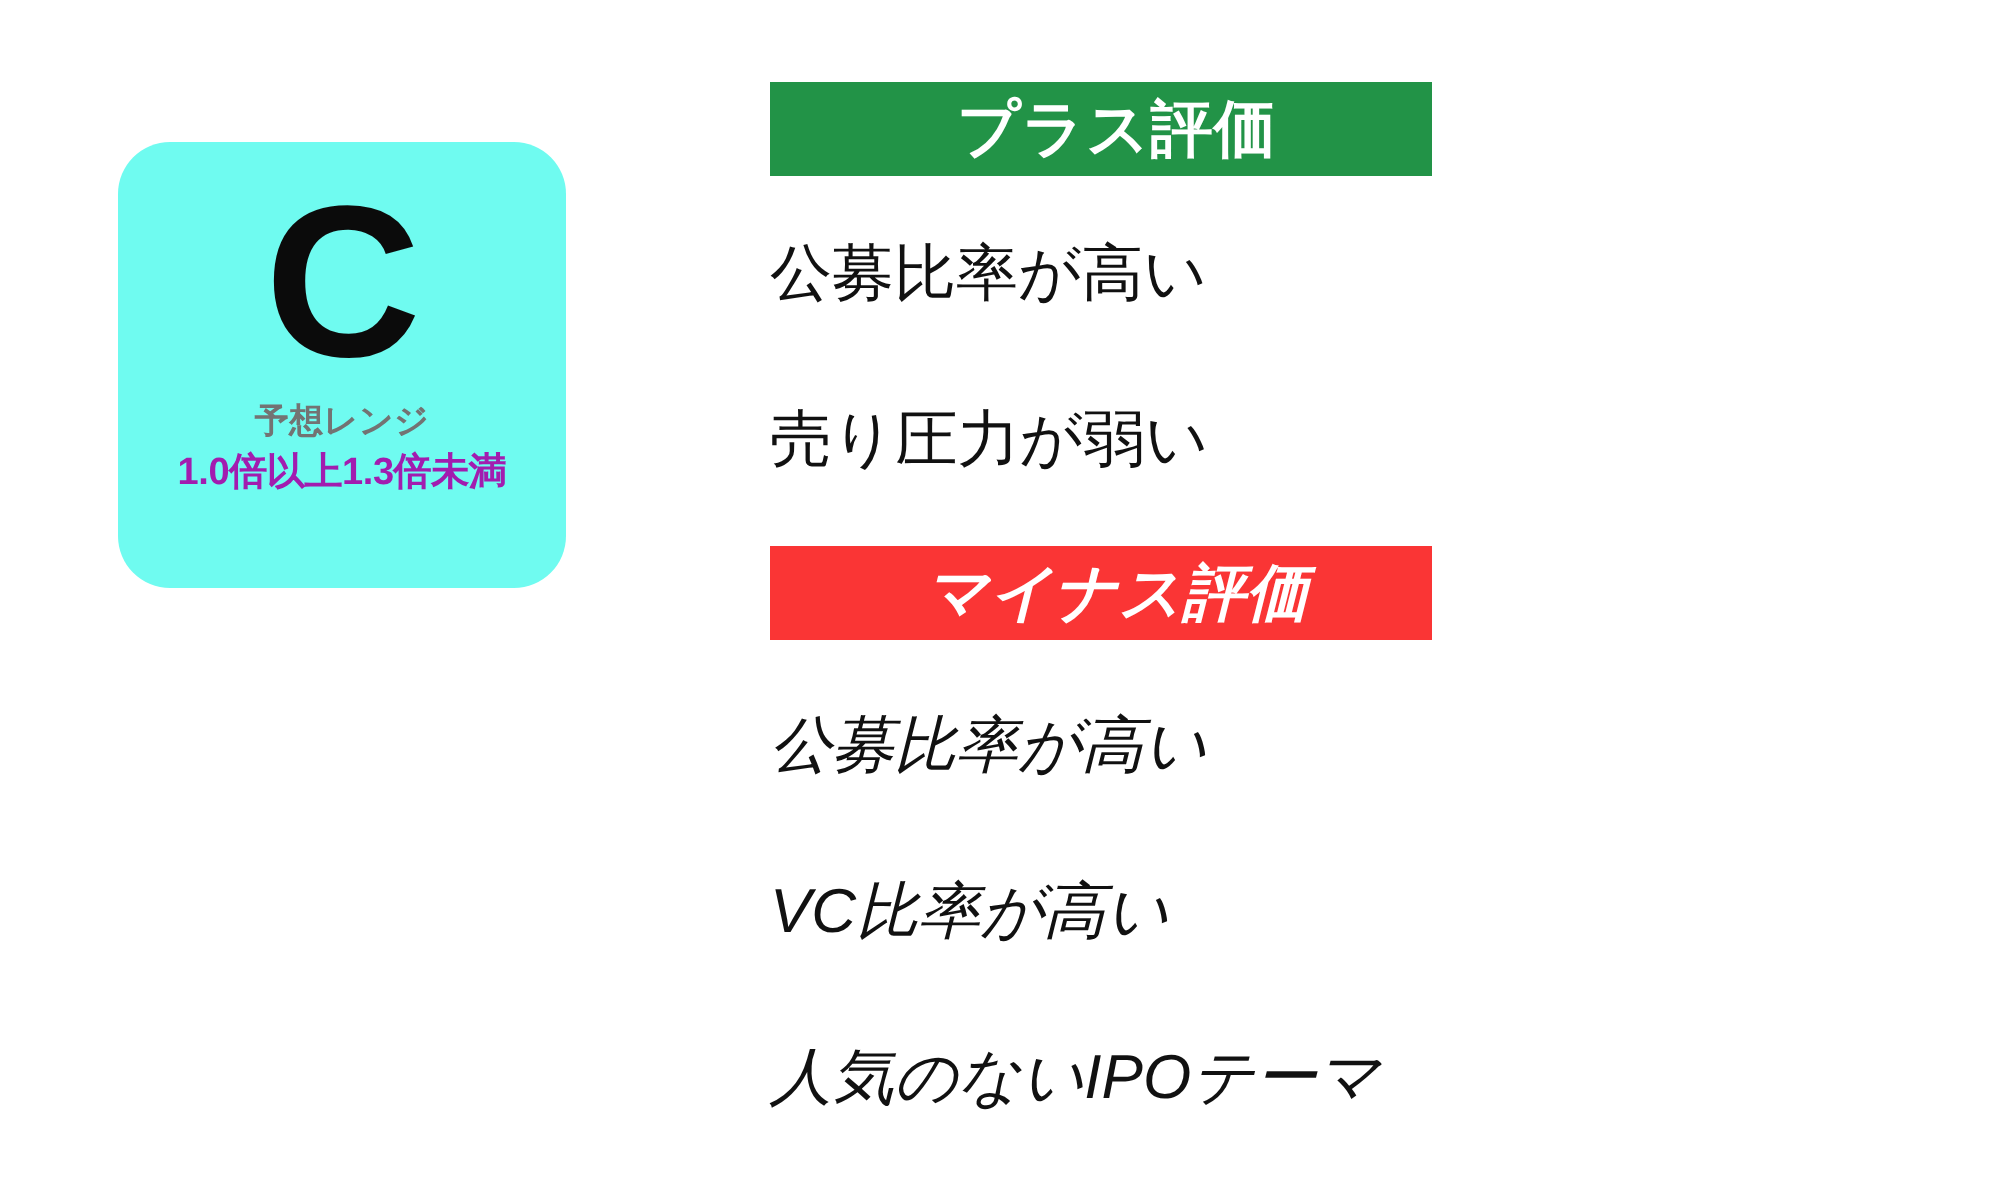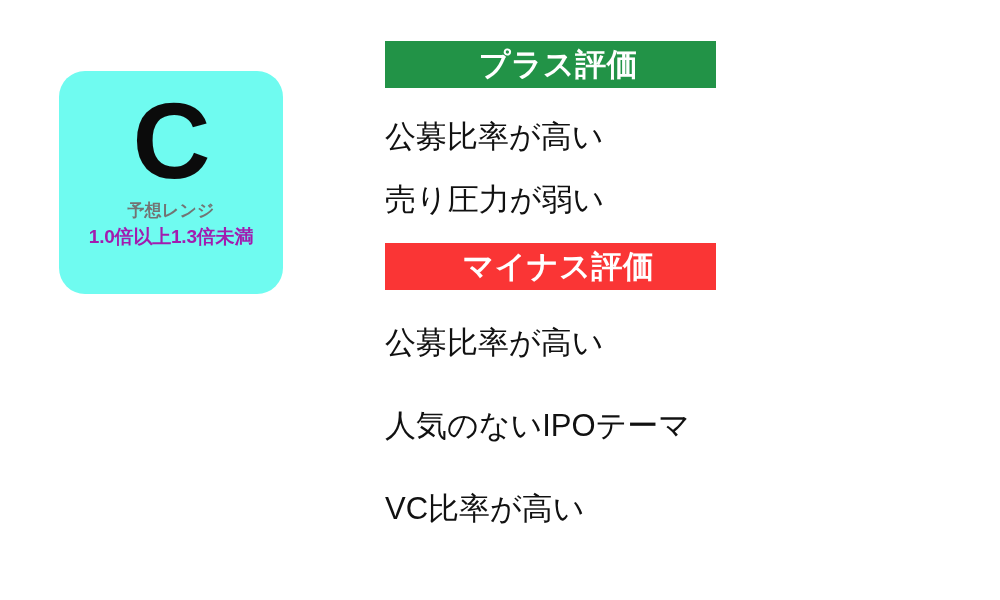--- a/index.html
+++ b/index.html
@@ -120,22 +120,22 @@
     font-size: 31px;
     font-weight: 400;
     color: #111111;
     line-height: 1;
     white-space: nowrap;
     letter-spacing: 0px;
   }
 
   
   .section-positive .item-list li:nth-child(1) { margin-top: 33px; }
-  .section-positive .item-list li:nth-child(2) { margin-top: 32px; }
-  .section-negative { margin-top: 28px; }
+  .section-positive .item-list li:nth-child(2) { margin-top: 52px; }
+  .section-negative { margin-top: 38px; font-style: italic; }
   .section-negative .item-list li:nth-child(1) { margin-top: 37px; }
   .section-negative .item-list li:nth-child(2) { margin-top: 52px; }
   .section-negative .item-list li:nth-child(3) { margin-top: 52px; }
 </style>
 </head>
 <body>
 
 <div id="canvas">
 
   <div class="grade-card">
@@ -155,19 +155,19 @@
         <li>売り圧力が弱い</li>
       </ul>
     </div>
 
     <div class="section-negative">
       <div class="section-banner banner-negative">
         <span class="banner-label">マイナス評価</span>
       </div>
       <ul class="item-list">
         <li>公募比率が高い</li>
+        <li>VC比率が高い</li>
         <li>人気のないIPOテーマ</li>
-        <li>VC比率が高い</li>
       </ul>
     </div>
 
   </div>
 </div>
 
 </body></html>

